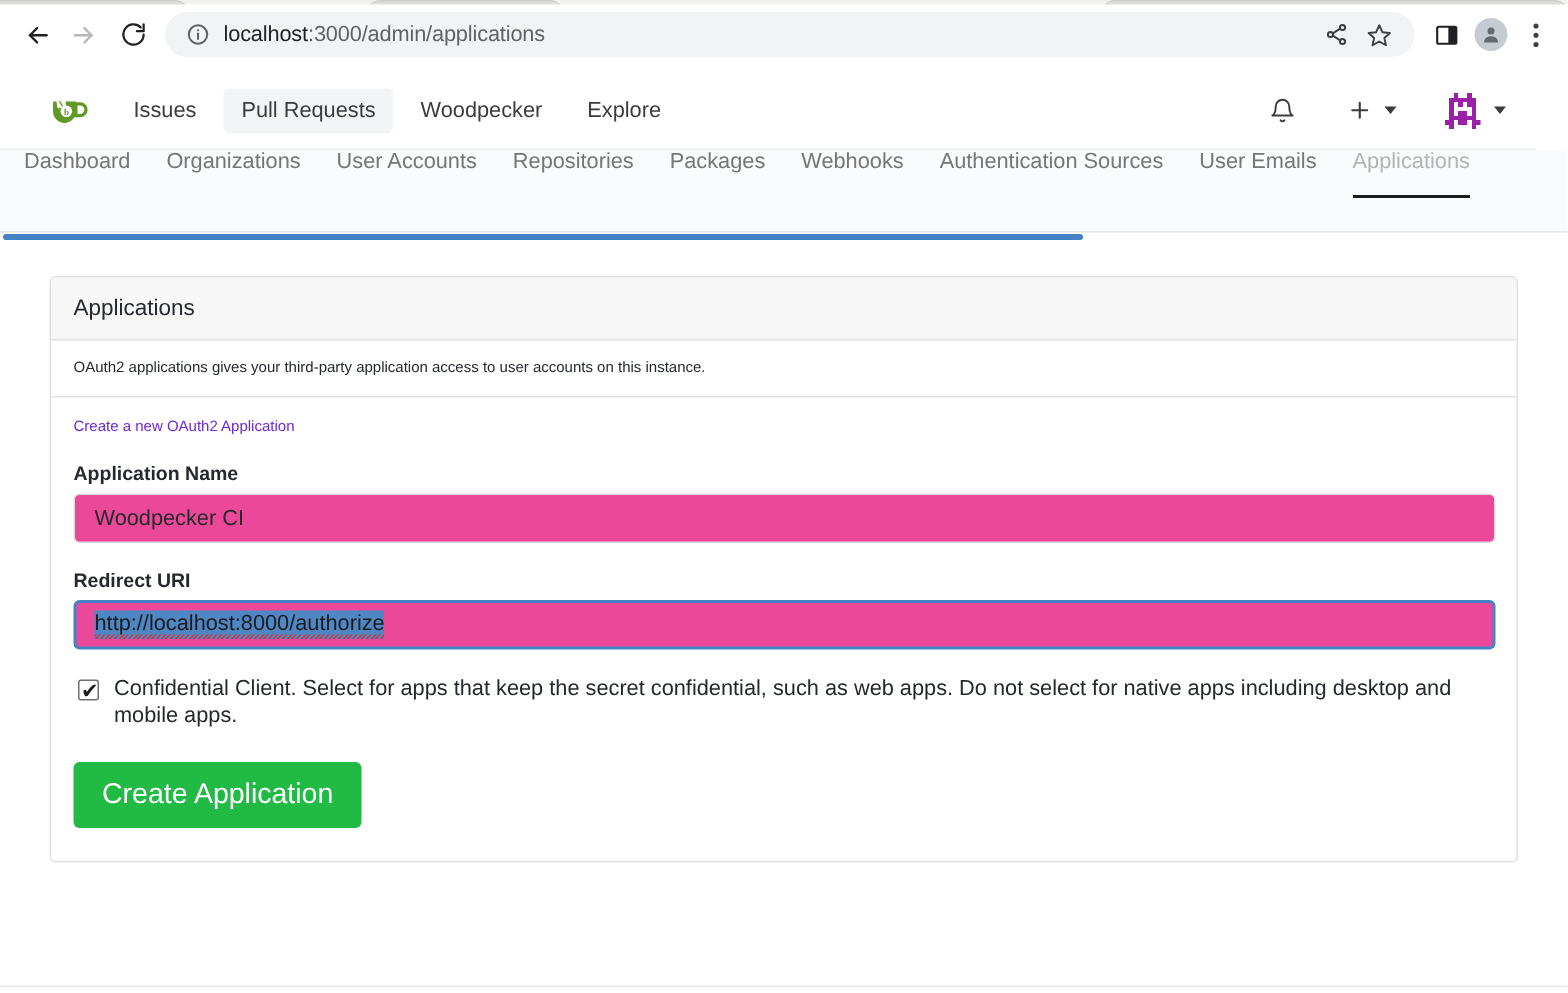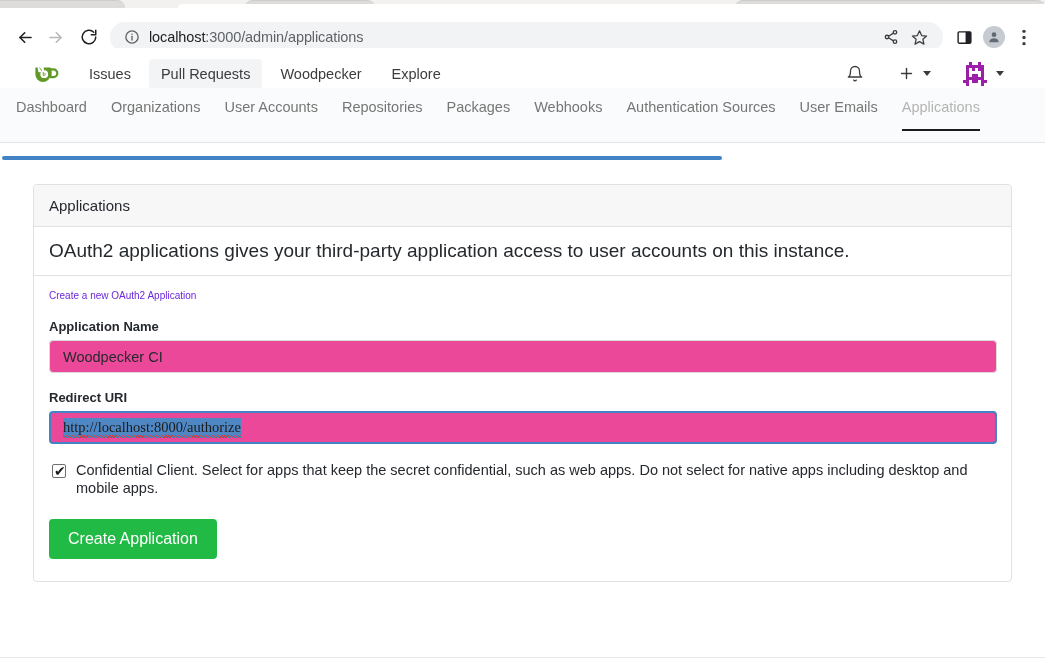--- a/index.html
+++ b/index.html
@@ -24,21 +24,21 @@
   }
   .tab-ghost.t1 { left: -40px; width: 165px; }
   .tab-ghost.t2 { left: 245px; width: 130px; }
   .tab-ghost.t3 { left: 735px; width: 310px; }
   .tab-active-ghost {
     position: absolute; top: 4px; left: 178px; width: 1215px; height: 4px;
     background: #ffffff; border-radius: 10px 10px 0 0;
   }
 
   #browser-toolbar {
-    position: absolute; top: 17px; left: 0; width: 1045px; height: 40px;
+    position: absolute; top: 3px; left: 0; width: 1045px; height: 40px;
     background: #ffffff;
     display: flex; align-items: center;
   }
   .tb-btn {
     width: 30px; height: 30px;
     display: flex; align-items: center; justify-content: center;
     flex: none;
     color: #3c4043;
   }
   .tb-btn svg { display: block; }
@@ -97,24 +97,24 @@
   }
   #gitea-avatar {
     width: 24px; height: 24px; border-radius: 3px;
     background: #ffffff;
     display: block;
   }
   .caret { width: 0; height: 0; border-left: 4.5px solid transparent; border-right: 4.5px solid transparent; border-top: 5px solid #3c3c3c; }
 
   
   #admin-tabs {
-    position: absolute; top: 88px; left: 0; width: 1045px; height: 55px;
+    position: absolute; top: 100px; left: 0; width: 1045px; height: 55px;
     background: #fafbfc;
     border-bottom: 1px solid #e2e4e8;
-    display: flex; align-items: center;
+    display: flex; align-items: flex-start;
     overflow: hidden;
   }
   .admin-tab {
     font-size: 14.5px; color: #767676;
     padding: 0 0 13px 0;
     margin: 0 24px 0 0;
     white-space: nowrap;
     border-bottom: 2px solid transparent;
     line-height: 17px;
   }
@@ -144,21 +144,21 @@
   #card-header {
     background: #f7f7f8;
     border-bottom: 1px solid #e0e1e2;
     padding: 12px 15px;
     font-size: 15px;
     color: #25292e;
   }
   #card-desc {
     padding: 13px 15px;
     border-bottom: 1px solid #e0e1e2;
-    font-size: 19px;
+    font-size: 10px;
     color: #25292e;
   }
   #card-form { padding: 14px 15px 22px 15px; }
   #form-title { font-size: 10px; color: #6d28d9; margin-bottom: 18px; }
   .field-label { font-size: 13px; color: #25292e; margin-bottom: 6px; font-weight: bold; }
   .field-input {
     width: 948px; height: 33px;
     border: 1px solid #dbdbdc; border-radius: 4px;
     background: #ec4899;
     font-size: 14.5px; color: #25292e;
@@ -169,21 +169,20 @@
   .field-input.focused {
     border: 2px solid #4183c4;
     padding: 0 12px;
   }
   .sel-text {
     background: #4f87c4;
     color: #1b1b1b;
     padding: 1px 0 0 0;
     border-bottom: 2px solid transparent;
     position: relative;
-    font-family: Liberation Serif, serif;
   }
   .sel-text::after {
     content: "";
     position: absolute; left: 0; right: 0; bottom: -2px; height: 3px;
     background-image: repeating-linear-gradient(135deg,
       #d33 0px, #d33 1px, transparent 1px, transparent 2.2px);
     opacity: .95;
   }
   #cb-row { display: flex; align-items: flex-start; margin-top: 2px; }
   #cb-box {
@@ -196,21 +195,21 @@
   #cb-box .tick {
     position: absolute; left: 1px; top: -1px;
     font-size: 14px; line-height: 14px; color: #1b1b1b;
   }
   #cb-text { font-size: 14.5px; color: #25292e; line-height: 18px; max-width: 935px; }
   #create-btn {
     margin-top: 22px;
     display: inline-flex; align-items: center; justify-content: center;
     background: #21ba45;
     color: #ffffff;
-    font-size: 16px;
+    font-size: 19px;
     border-radius: 4px;
     padding: 11px 19px;
   }
   #page-bottom-rule {
     position: absolute; top: 657px; left: 0; width: 1045px; height: 1px;
     background: #e6e6e6;
   }
 </style>
 </head>
 <body>

